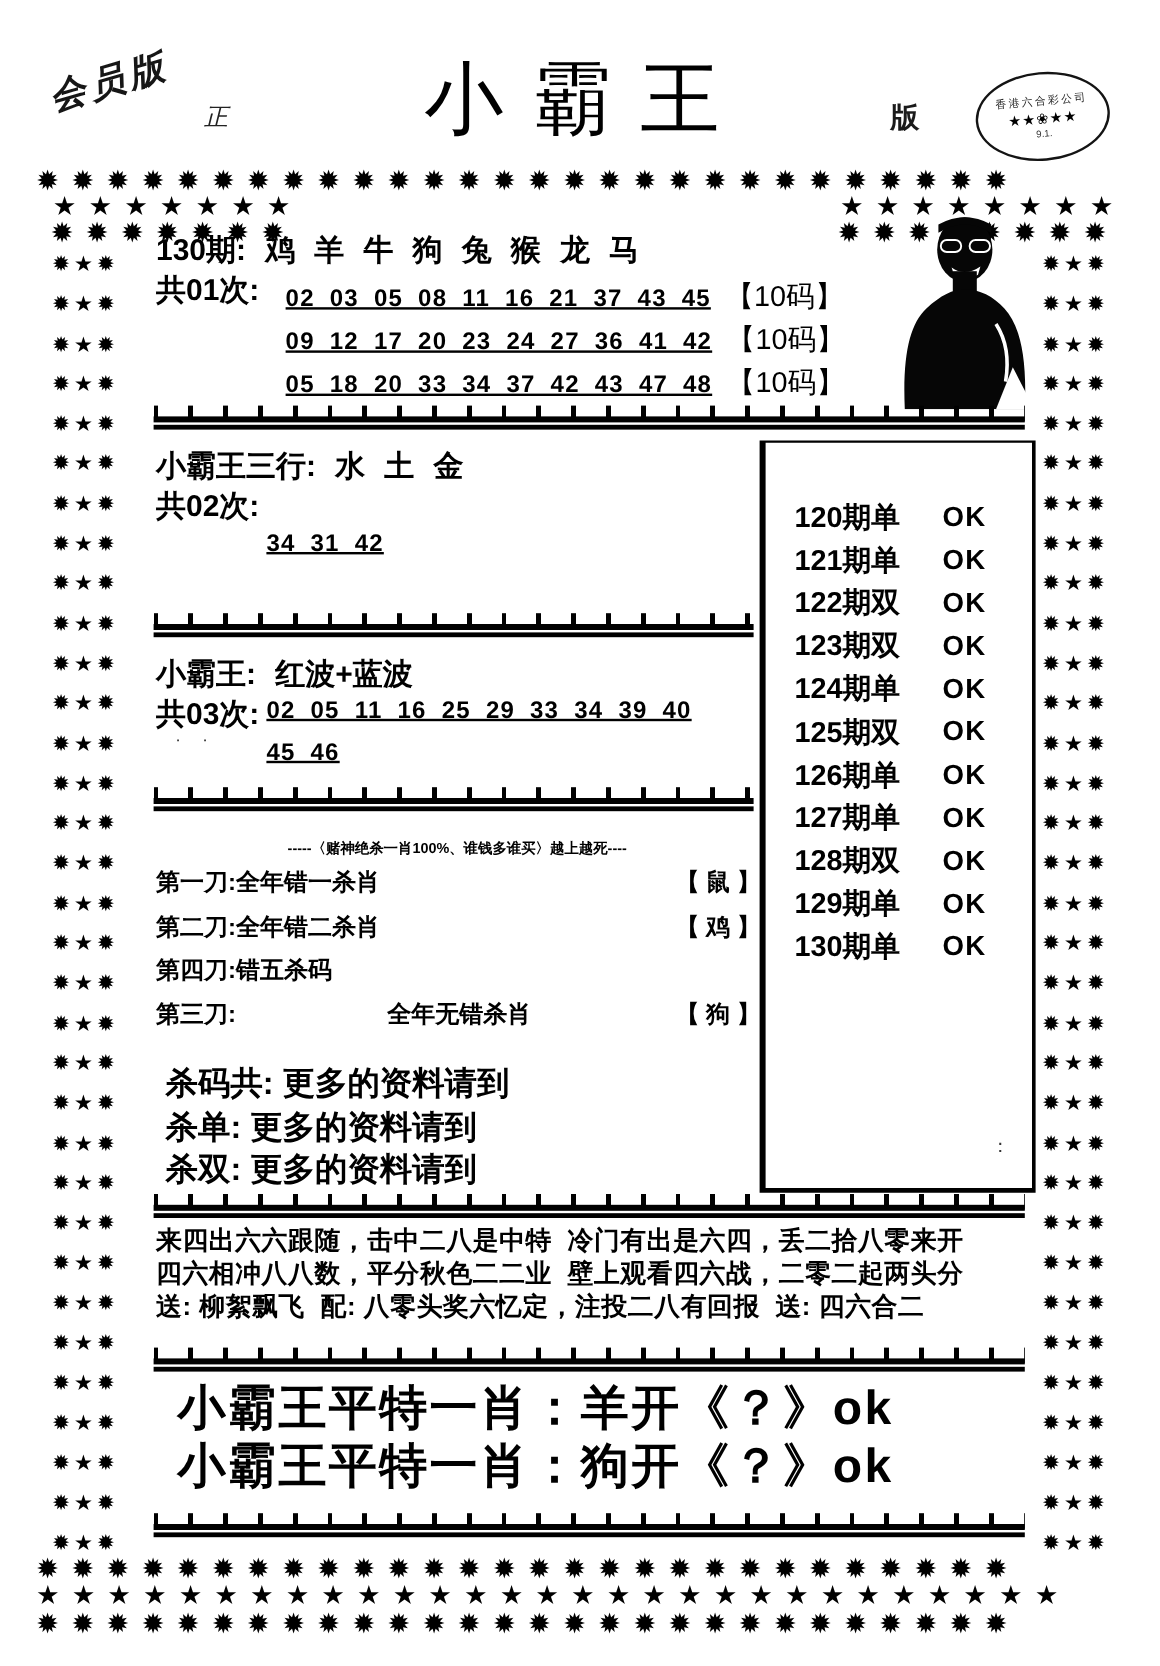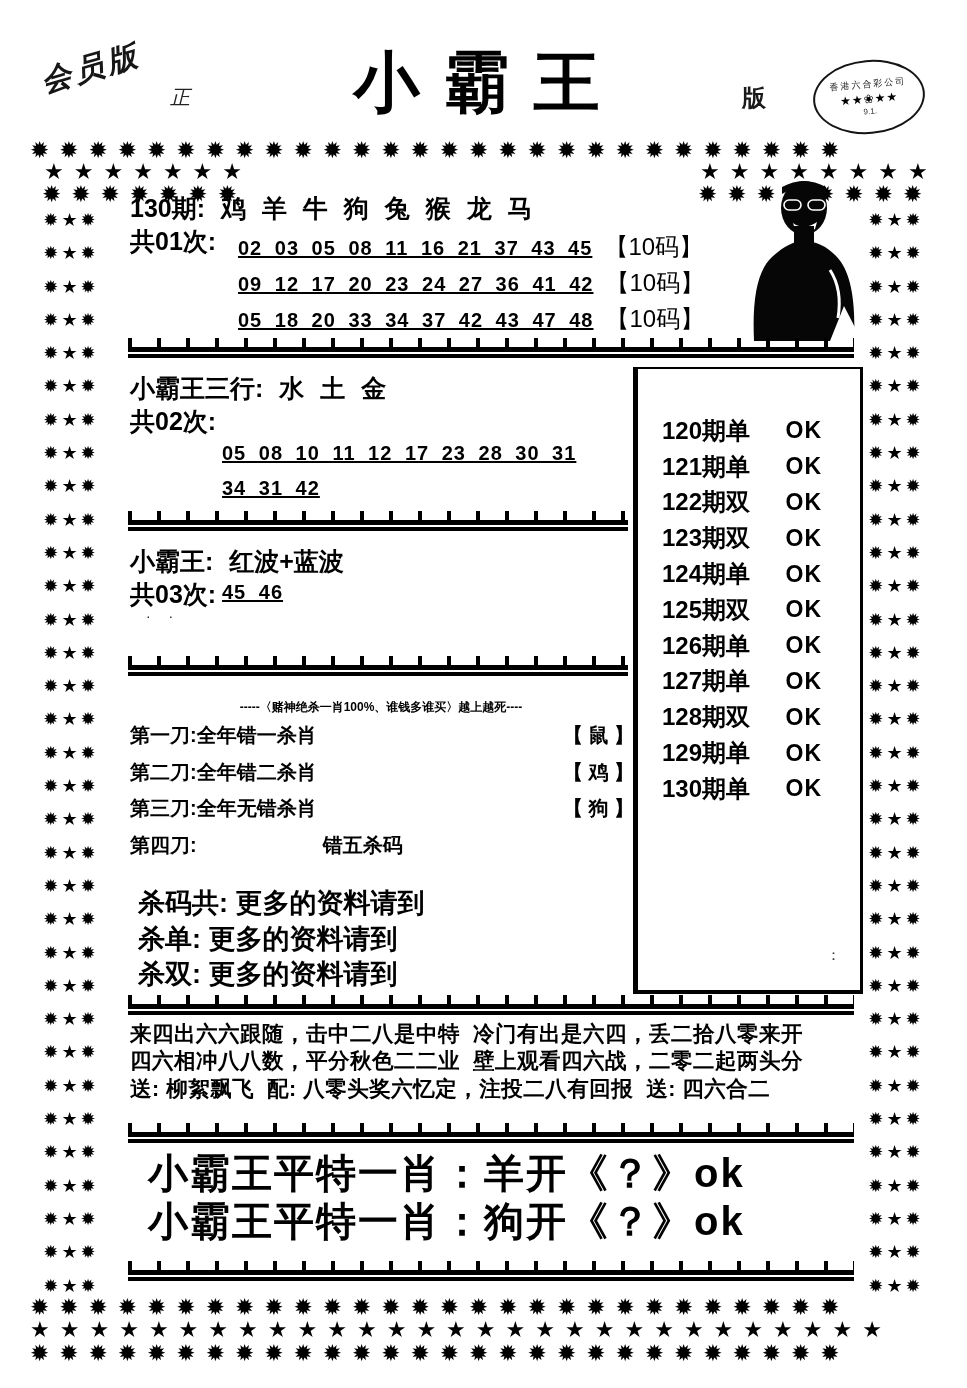--- a/index.html
+++ b/index.html
@@ -8,21 +8,21 @@
     background:#fff;color:#000;
     font-family:"Liberation Sans","DejaVu Sans",sans-serif;
   }
   .abs{position:absolute;}
   .pre{white-space:pre;}
 
   
   .edition{left:40px;top:48px;font-size:30px;font-weight:700;font-style:italic;
     transform:rotate(-16deg);letter-spacing:4px;color:#161616;}
   .proof-mark{left:170px;top:84px;font-size:20px;font-style:italic;color:#222;}
-  .page-title{left:0;top:38px;width:100%;text-align:center;font-size:66px;font-weight:700;
+  .page-title{left:0;top:38px;width:100%;text-align:center;font-size:66px;font-weight:400;
     letter-spacing:24px;padding-left:10px;box-sizing:border-box;}
   .edition-mark{left:742px;top:82px;font-size:24px;font-weight:700;color:#1a1a1a;}
   .stamp{left:813px;top:60px;width:108px;height:70px;border:2.5px solid #141414;border-radius:50%;
     transform:rotate(-5deg);display:flex;flex-direction:column;align-items:center;justify-content:center;}
   .stamp-arc{font-size:9px;letter-spacing:2px;color:#222;}
   .stamp-mid{font-size:12px;letter-spacing:1px;margin-top:1px;}
   .stamp-bot{font-size:8px;color:#333;margin-top:1px;}
 
   
   .hrow{white-space:nowrap;overflow:hidden;width:906px;left:30px;}
@@ -189,56 +189,56 @@
   <path d="M14 163 C12 118 18 92 32 79 C44 68 54 63 64 63 C76 63 88 69 97 79 C110 93 116 120 114 163 Z" fill="#060606"></path>
   <path d="M90 92 C99 106 101 122 98 140" stroke="#fff" stroke-width="3" fill="none"></path>
   <polygon points="90,163 104,128 122,163" fill="#fff"></polygon>
 </svg>
 
 <div class="abs rail" style="left:128px;top:338px;width:726px;"></div>
 
 <div class="abs sec-label pre" style="left:130px;top:372px;">小霸王三行: 水 土 金</div>
 <div class="abs sec-label" style="left:130px;top:405px;">共02次:</div>
 <div class="abs sanhang-lines">
-  <div class="num-line">05 08 10 11 12 17 23 28 30 31</div>
   <div class="num-line">34 31 42</div>
 </div>
 
 <div class="abs rail" style="left:128px;top:511px;width:500px;"></div>
 
 <div class="abs sec-label pre" style="left:130px;top:545px;">小霸王: 红波+蓝波</div>
 <div class="abs sec-label" style="left:130px;top:578px;">共03次:</div>
 <div class="abs dots">· ·</div>
 <div class="abs bose-lines">
+  <div class="num-line">02 05 11 16 25 29 33 34 39 40</div>
   <div class="num-line">45 46</div>
 </div>
 
 <div class="abs rail" style="left:128px;top:656px;width:500px;"></div>
 
 <div class="abs knife-header">-----〈赌神绝杀一肖100%、谁钱多谁买〉越上越死----</div>
 <div class="abs knife-rows">
   <div class="knife-row">
     <span>第一刀:</span>
     <span class="k-desc">全年错一杀肖</span>
     <span class="k-bracket">【 鼠 】</span>
   </div>
   <div class="knife-row">
     <span>第二刀:</span>
     <span class="k-desc">全年错二杀肖</span>
     <span class="k-bracket">【 鸡 】</span>
   </div>
   <div class="knife-row">
+    <span>第四刀:</span>
+    <span class="k-desc">错五杀码</span>
+    <span class="k-bracket"></span>
+  </div>
+  <div class="knife-row">
     <span>第三刀:</span>
     <span class="k-desc">全年无错杀肖</span>
     <span class="k-bracket">【 狗 】</span>
-  </div>
-  <div class="knife-row">
-    <span>第四刀:</span>
-    <span class="k-desc">错五杀码</span>
-    <span class="k-bracket"></span>
   </div>
 </div>
 
 <div class="abs sha-lines">
   <div>杀码共: 更多的资料请到</div>
   <div>杀单: 更多的资料请到</div>
   <div>杀双: 更多的资料请到</div>
 </div>
 <div class="abs stray-colon">：</div>
 

